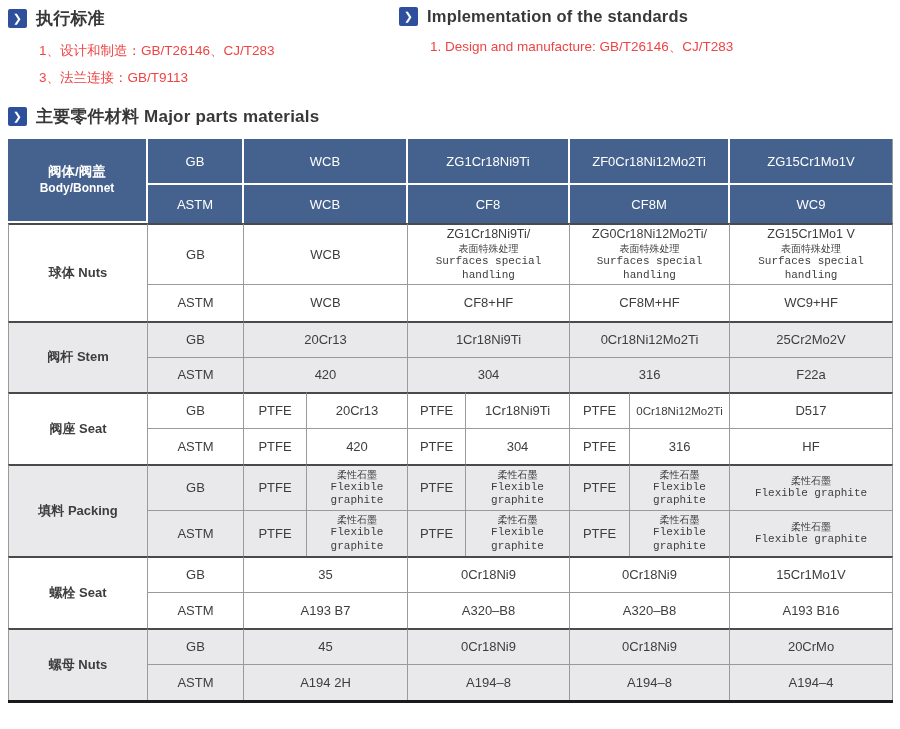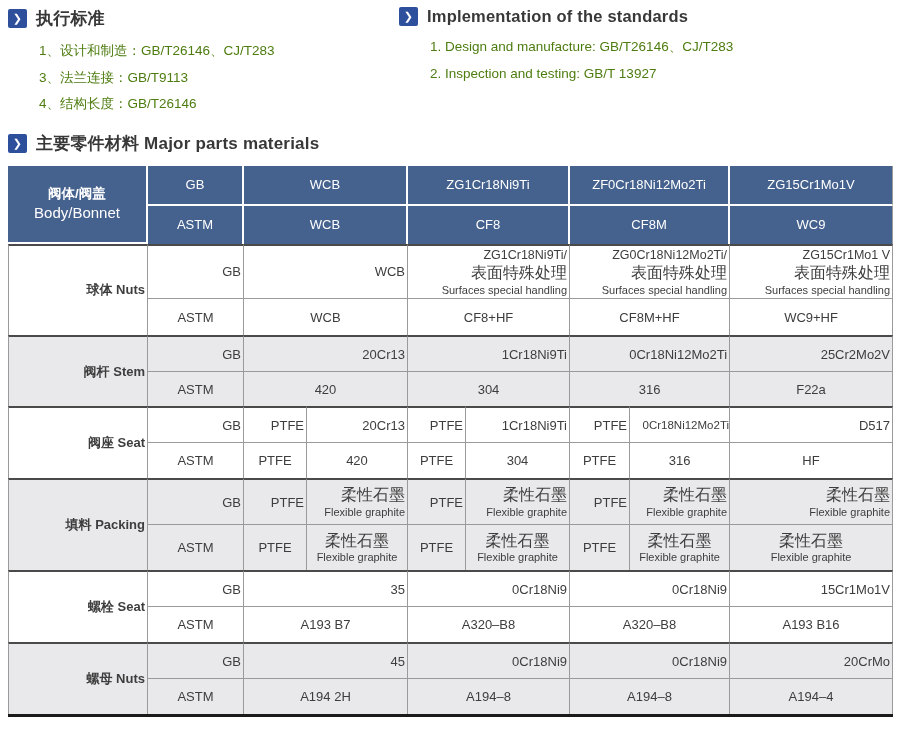--- a/index.html
+++ b/index.html
@@ -13,67 +13,65 @@
   .top{display:flex;padding:7px 0 0 8px;}
   .col-cn{width:391px;}
   .col-en{flex:1;}
   .sec-title{display:flex;align-items:center;gap:9px;margin:0;
              font-size:17px;font-weight:bold;color:#383838;letter-spacing:.2px;}
   .col-en .sec-title{font-size:16.5px;}
   .marker{width:19px;height:19px;border-radius:2px;background:var(--accent);
           color:#fff;display:flex;align-items:center;justify-content:center;
           font-size:11px;font-weight:bold;flex:0 0 19px;}
   ul.std{list-style:none;margin:8px 0 0 0;padding:0 0 0 31px;}
-  ul.std li{font-size:13.5px;line-height:26.5px;color:#4d7c0f;white-space:nowrap;}
+  ul.std li{font-size:13.5px;line-height:26.5px;color:#ef4444;white-space:nowrap;}
   .materials-head{margin:14px 0 0 0;padding-left:8px;}
   
   table.mat{border-collapse:separate;border-spacing:0;table-layout:fixed;
             width:885px;margin:11px 0 0 8px;border-bottom:3px solid var(--border-black);}
   table.mat td{border-right:1px solid var(--line-gray);text-align:center;vertical-align:middle;
                font-size:13px;color:var(--text);padding:1px 2px;overflow:hidden;}
   
   tr.hdr td{background:var(--header-blue);color:#fff;border-right:2px solid #fff;}
   tr.hdr td:last-child{border-right:1px solid var(--line-gray);margin-top:23px;}
   tr.hdr-gb td{border-bottom:2px solid #fff;}
   td.hdr-label{font-weight:bold;font-size:13.5px;line-height:1.35;}
   
-  tr.band-start > td{border-top:2px solid var(--sep-dark);text-align:right;}
+  tr.band-start > td{border-top:2px solid var(--sep-dark);}
   tr.band-inner > td{border-top:1px solid var(--line-gray);}
   td.rowlabel{border-left:1px solid var(--line-gray);border-right:3px solid var(--border-black);
               font-weight:bold;font-size:14px;color:#353535;}
   tr.alt > td{background:var(--band-gray);}
   .l1{display:block;font-size:12.5px;line-height:1.3;}
-  .l2{display:block;font-size:16px;line-height:1.3;}
-  .l3{display:block;font-size:11px;line-height:1.25;}
+  .l2{display:block;font-size:10px;line-height:1.3;}
+  .l3{display:block;font-size:11px;line-height:1.25;font-family:Liberation Mono, monospace;}
 </style>
 </head>
 <body>
 
 <div class="page">
 
   <div class="top">
     <div class="col-cn">
       <h2 class="sec-title">
         <span class="marker">❯</span>
         <span>执行标准</span>
       </h2>
       <ul class="std">
         <li>1、设计和制造：GB/T26146、CJ/T283</li>
         <li>3、法兰连接：GB/T9113</li>
-        <li>4、结构长度：GB/T26146</li>
       </ul>
     </div>
     <div class="col-en">
       <h2 class="sec-title">
         <span class="marker">❯</span>
         <span>Implementation of the standards</span>
       </h2>
       <ul class="std">
         <li>1. Design and manufacture: GB/T26146、CJ/T283</li>
-        <li>2. Inspection and testing: GB/T 13927</li>
       </ul>
     </div>
   </div>
 
   <div class="materials-head">
     <h2 class="sec-title">
       <span class="marker">❯</span>
       <span>主要零件材料 Major parts materials</span>
     </h2>
   </div>
@@ -85,24 +83,24 @@
       <col style="width:63px">
         <col style="width:101px">
       <col style="width:58px">
         <col style="width:104px">
       <col style="width:60px">
         <col style="width:100px">
       <col style="width:163px">
     </colgroup>
 
     <tbody>
-        <tr class="hdr hdr-gb" style="height:40px">
+        <tr class="hdr hdr-gb" style="height:46px">
       <td class="hdr-label" rowspan="2">
         <span class="l1" style="font-size:13.5px;font-weight:bold">阀体/阀盖</span>
-        <span class="l1" style="font-size:15px;font-weight:normal">Body/Bonnet</span>
+        <span class="l1" style="font-size:12px;font-weight:bold">Body/Bonnet</span>
       </td>
       <td>GB</td>
       <td colspan="2">WCB</td>
       <td colspan="2">ZG1Cr18Ni9Ti</td>
       <td colspan="2">ZF0Cr18Ni12Mo2Ti</td>
       <td>ZG15Cr1Mo1V</td>
     </tr>
     <tr class="hdr" style="height:38px">
       <td>ASTM</td>
       <td colspan="2">WCB</td>

